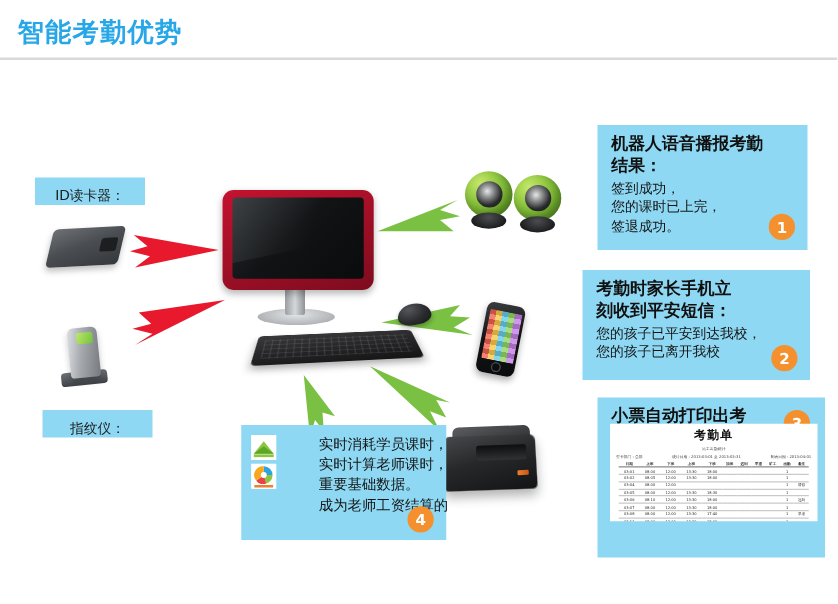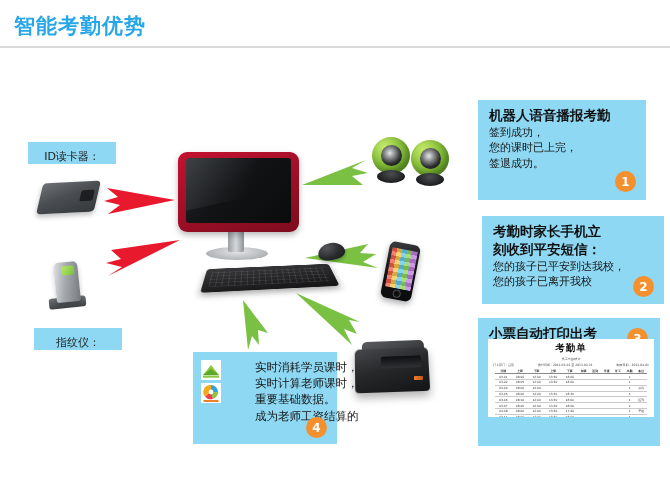--- a/index.html
+++ b/index.html
@@ -318,27 +318,28 @@
     <div class="home"></div>
   </div>
 
   <div class="prn-top dev"></div>
   <div class="prn-body dev"></div>
   <div class="prn-slot dev"></div>
   <div class="prn-led dev"></div>
 
   <div class="callout" style="left:478px; top:100px; width:168px; height:100px;">
     <div class="hd">机器人语音播报考勤</div>
+    <div class="hd">结果：</div>
     <div class="bd">签到成功，</div>
     <div class="bd">您的课时已上完，</div>
     <div class="bd">签退成功。</div>
     <div class="badge" style="right:10px; bottom:8px;">1</div>
   </div>
 
-  <div class="callout" style="left:482px; top:216px; width:182px; height:88px;">
+  <div class="callout" style="left:466px; top:216px; width:182px; height:88px;">
     <div class="hd">考勤时家长手机立</div>
     <div class="hd">刻收到平安短信：</div>
     <div class="bd">您的孩子已平安到达我校，</div>
     <div class="bd">您的孩子已离开我校</div>
     <div class="badge" style="right:10px; bottom:7px;">2</div>
   </div>
 
   <div class="callout" style="left:478px; top:318px; width:182px; height:128px;">
     <div class="hd">小票自动打印出考</div>
     <div class="hd">勤信息：</div>
@@ -472,21 +473,21 @@
             <td></td>
             <td></td>
             <td>1</td>
             <td></td>
           </tr>
         </tbody>
     </table>
 
   </div>
 
-  <div class="callout" style="left:193px; top:352px; width:144px; height:92px;padding-left:32px;">
+  <div class="callout" style="left:193px; top:340px; width:164px; height:92px;padding-left:32px;">
     <div class="mini-icons">
       <div class="mini-ico">
         <svg viewBox="0 0 20 20" width="20" height="20">
           <rect x="0" y="0" width="20" height="20" fill="#ffffff"></rect>
           <path d="M2 15 L10 5 L18 15 Z" fill="#8cc63f"></path>
           <path d="M2 15 L10 9 L18 15 Z" fill="#5ba829"></path>
           <rect x="2" y="15.5" width="16" height="2.2" fill="#8cc63f"></rect>
         </svg>
       </div>
       <div class="mini-ico">

